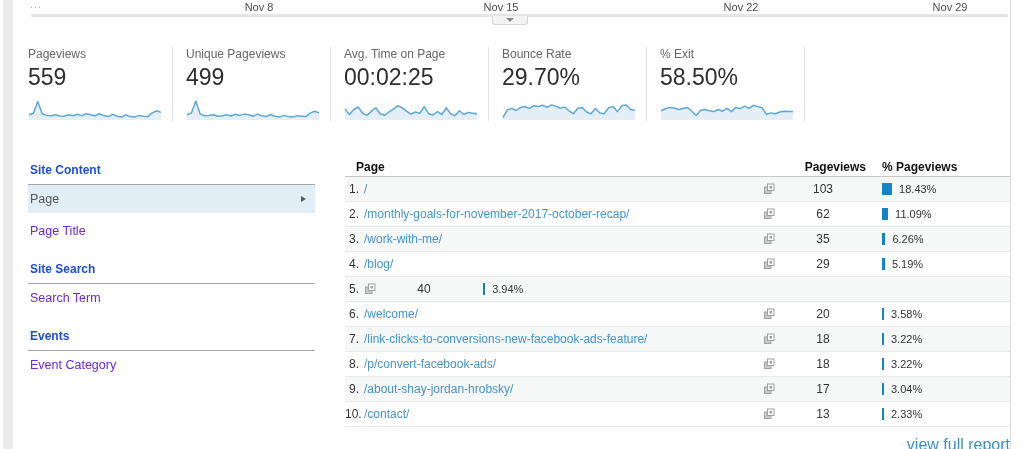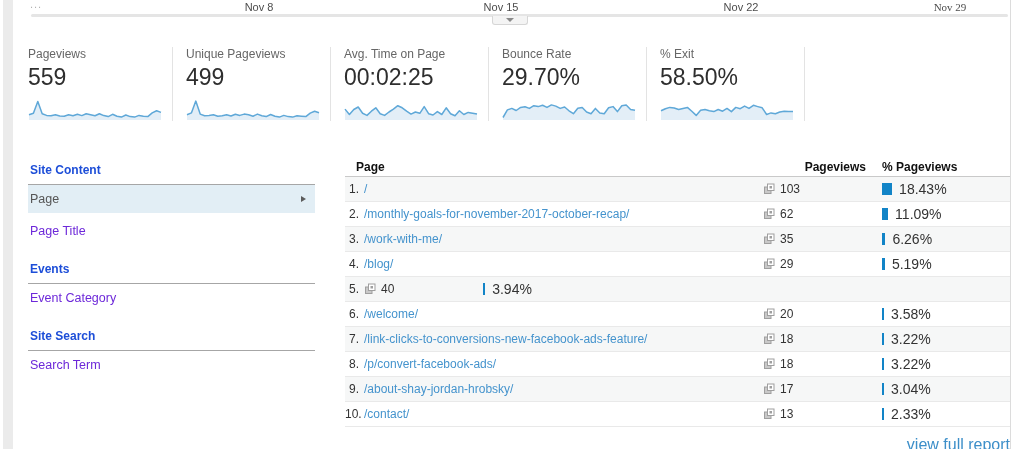--- a/index.html
+++ b/index.html
@@ -41,42 +41,42 @@
   .report { position:absolute; left:345px; top:157px; width:665px; }
   .thead { display:flex; align-items:center; height:20px; border-bottom:1px solid #c9c9c9; font-size:12px; font-weight:bold; color:#111; }
   .th-page { flex:1; padding-left:11px; cursor:pointer; }
   .th-pv { flex:none; width:194px; text-align:right; cursor:pointer; }
   .th-pct { flex:none; width:144px; padding-left:16px; cursor:pointer; }
   .trow { display:flex; align-items:center; height:25px; border-bottom:1px solid #e9e9e9; font-size:12px; }
   .trow.odd { background:#f6f7f7; }
   .rank { flex:none; width:14px; text-align:right; color:#333; }
   .plink { flex:1; margin-left:5px; color:#4493cd; white-space:nowrap; overflow:hidden; text-overflow:ellipsis; cursor:pointer; }
   .icon-cell { flex:none; width:22px; display:flex; justify-content:center; cursor:pointer; }
-  .pv-cell { flex:none; width:86px; text-align:left; color:#333; }
+  .pv-cell { flex:none; width:86px; text-align:center; color:#333; }
   .pct-cell { flex:none; width:144px; padding-left:16px; display:flex; align-items:center; }
   .bar { height:12px; background:#1284c7; margin-right:7px; flex:none; }
-  .pct-text { color:#333; font-size:14px; white-space:nowrap; }
+  .pct-text { color:#333; font-size:11px; white-space:nowrap; }
   .tfoot { text-align:right; padding-top:9px; font-size:16px; }
   .tfoot a { color:#3d8fc9; text-decoration:none; cursor:pointer; }
 </style>
 </head>
 <body>
 
 <div id="stage">
   <div class="left-strip"></div>
   <div class="right-line"></div>
 
   <div>
     <span class="tl-ellipsis">...</span>
     <div class="tl-track"></div>
     <div id="tl-dates">
         <span class="tl-date" style="left: 259px; text-align: right;">Nov 8</span>
         <span class="tl-date" style="left: 501px;">Nov 15</span>
         <span class="tl-date" style="left: 717px; margin-left: 24px;">Nov 22</span>
-        <span class="tl-date" style="left: 950px; font-family: Liberation Serif, serif;">Nov 29</span>
+        <span class="tl-date" style="left: 950px;">Nov 29</span>
       </div>
     <div class="tl-collapse">
       <span class="caret-down"></span>
     </div>
   </div>
 
   <div class="cards" id="cards">
       <div class="card">
         <div class="card-label">Pageviews</div>
         <div class="card-value">559</div>
@@ -119,26 +119,26 @@
       </div>
     </div>
 
   <div class="sidebar" id="sidebar">
       <div class="side-sec">
         <div class="sec-title">Site Content</div>
         <div class="side-item selected">Page<span class="arrow-r"></span></div>
         <div class="side-item">Page Title</div>
       </div>
       <div class="side-sec">
+        <div class="sec-title">Site Search</div>
+        <div class="side-item">Search Term</div>
+      </div>
+      <div class="side-sec">
         <div class="sec-title">Events</div>
         <div class="side-item">Event Category</div>
-      </div>
-      <div class="side-sec">
-        <div class="sec-title">Site Search</div>
-        <div class="side-item">Search Term</div>
       </div>
     </div>
 
   <div class="report">
     <div class="thead">
       <div class="th-page">Page</div>
       <div class="th-pv">Pageviews</div>
       <div class="th-pct">% Pageviews</div>
     </div>
     <div id="tbody">

